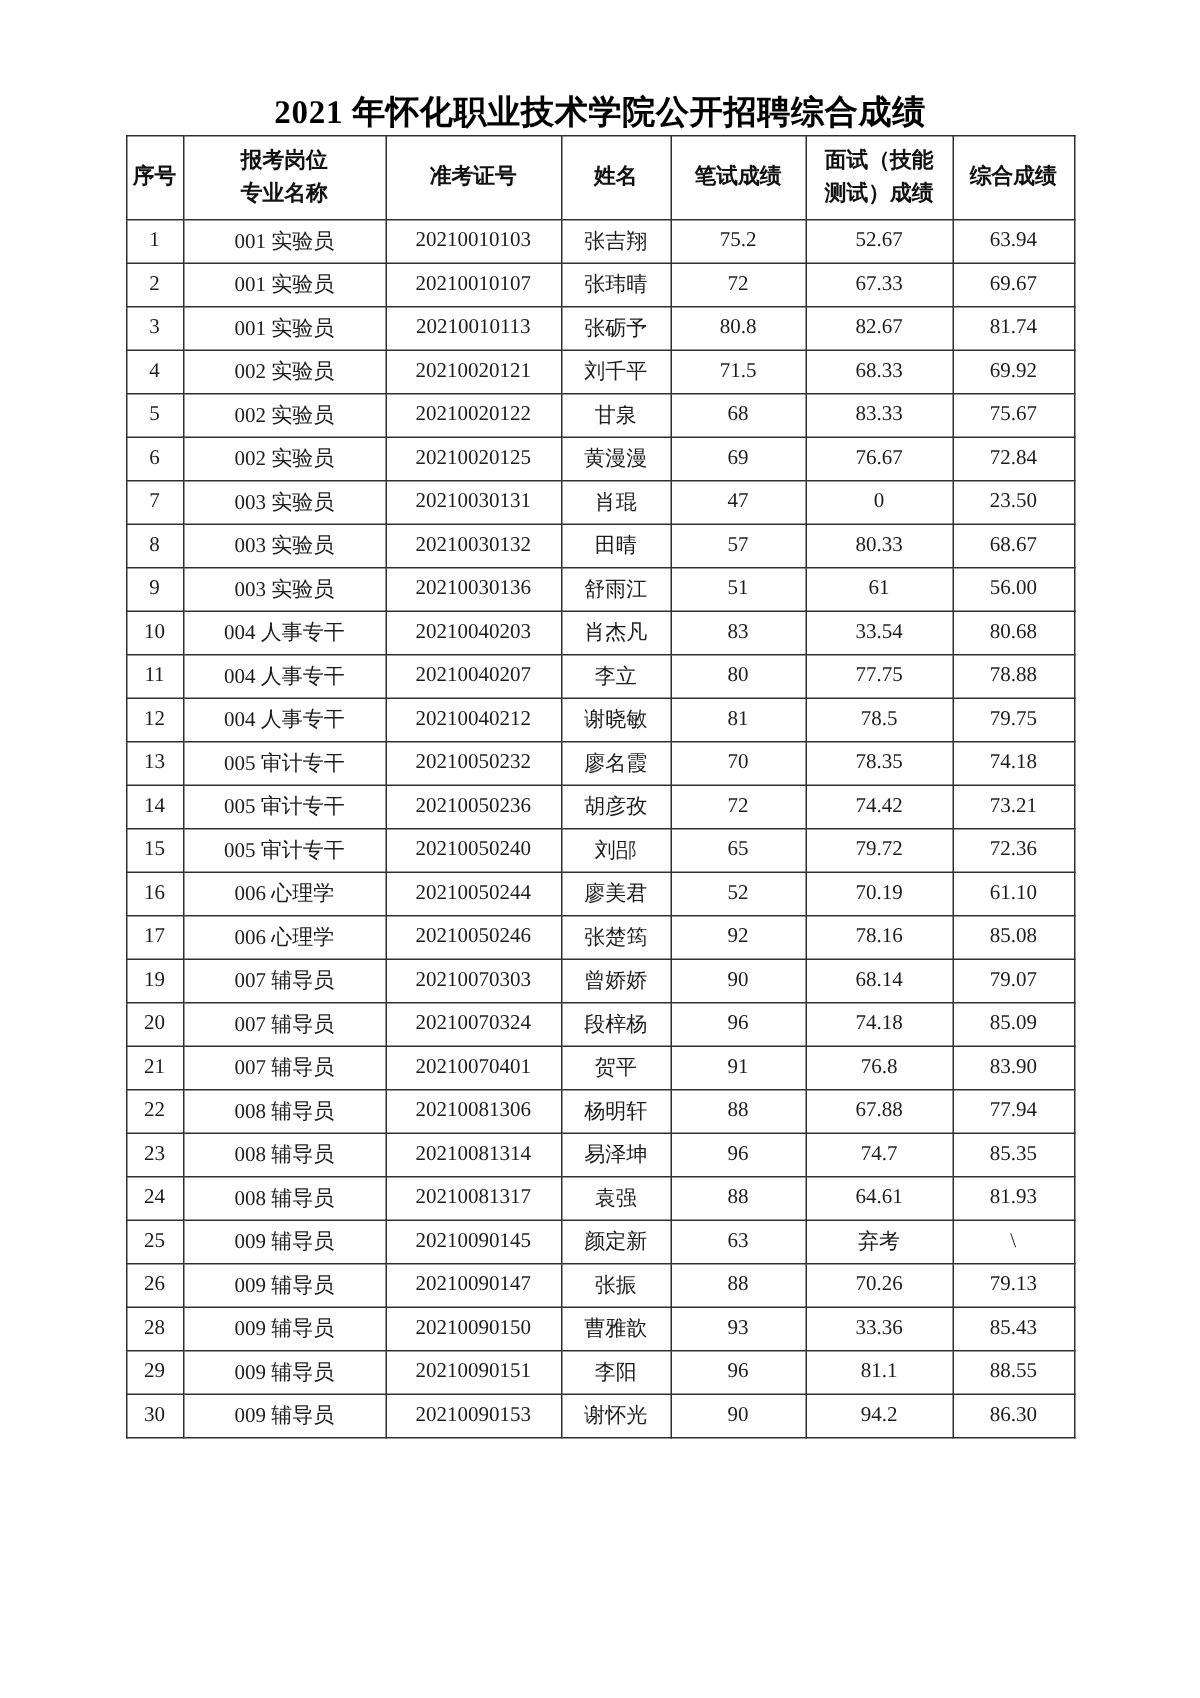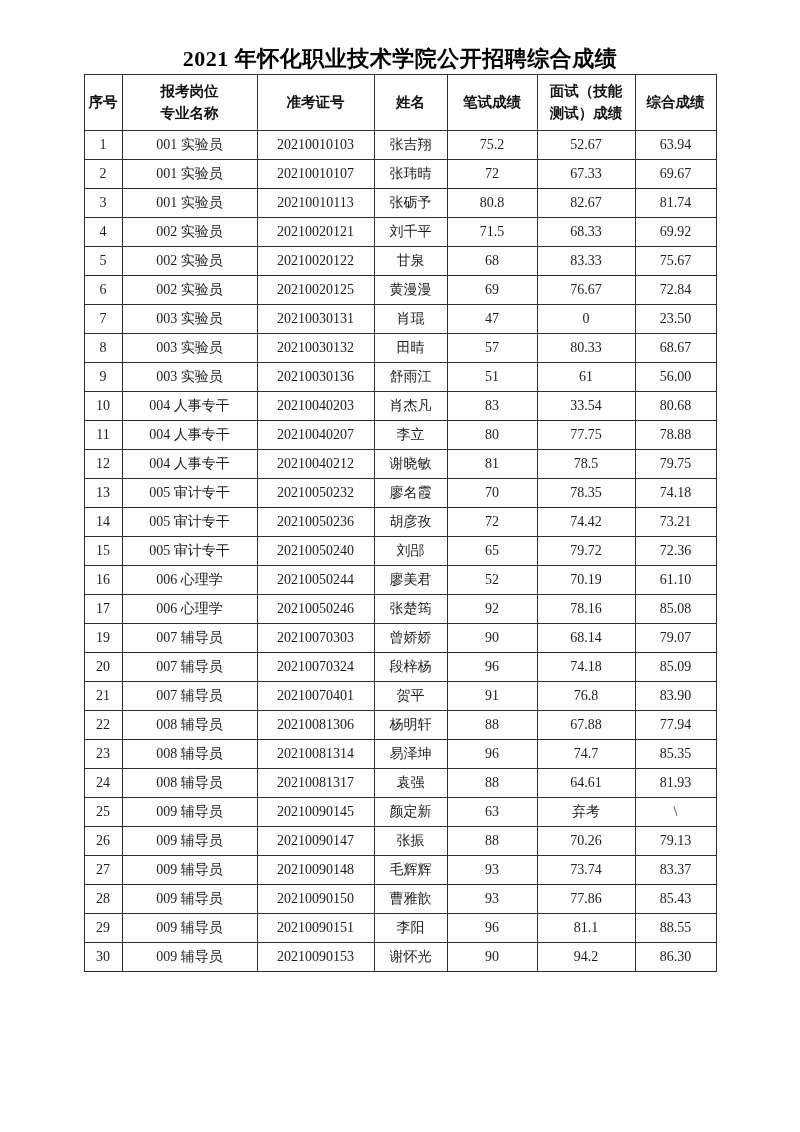--- a/index.html
+++ b/index.html
@@ -15,21 +15,21 @@
     overflow: hidden;
   }
   .page {
     width: 800px;
     height: 1132px;
     background: #ffffff;
     box-sizing: border-box;
   }
   .title {
     margin: 0;
-    padding-top: 44px;
+    padding-top: 60px;
     text-align: center;
     font-size: 22px;
     line-height: 30px;
     font-weight: bold;
     color: #000000;
     letter-spacing: 0.5px;
   }
   table.score-table {
     border-collapse: collapse;
     table-layout: fixed;
@@ -311,35 +311,26 @@
         <tr>
           <td>26</td>
           <td>009 辅导员</td>
           <td>20210090147</td>
           <td>张振</td>
           <td>88</td>
           <td>70.26</td>
           <td>79.13</td>
         </tr>
         <tr>
-          <td>27</td>
-          <td>009 辅导员</td>
-          <td>20210090148</td>
-          <td>毛辉辉</td>
-          <td>93</td>
-          <td>73.74</td>
-          <td>83.37</td>
-        </tr>
-        <tr>
           <td>28</td>
           <td>009 辅导员</td>
           <td>20210090150</td>
           <td>曹雅歆</td>
           <td>93</td>
-          <td>77.86</td>
+          <td>33.36</td>
           <td>85.43</td>
         </tr>
         <tr>
           <td>29</td>
           <td>009 辅导员</td>
           <td>20210090151</td>
           <td>李阳</td>
           <td>96</td>
           <td>81.1</td>
           <td>88.55</td>

